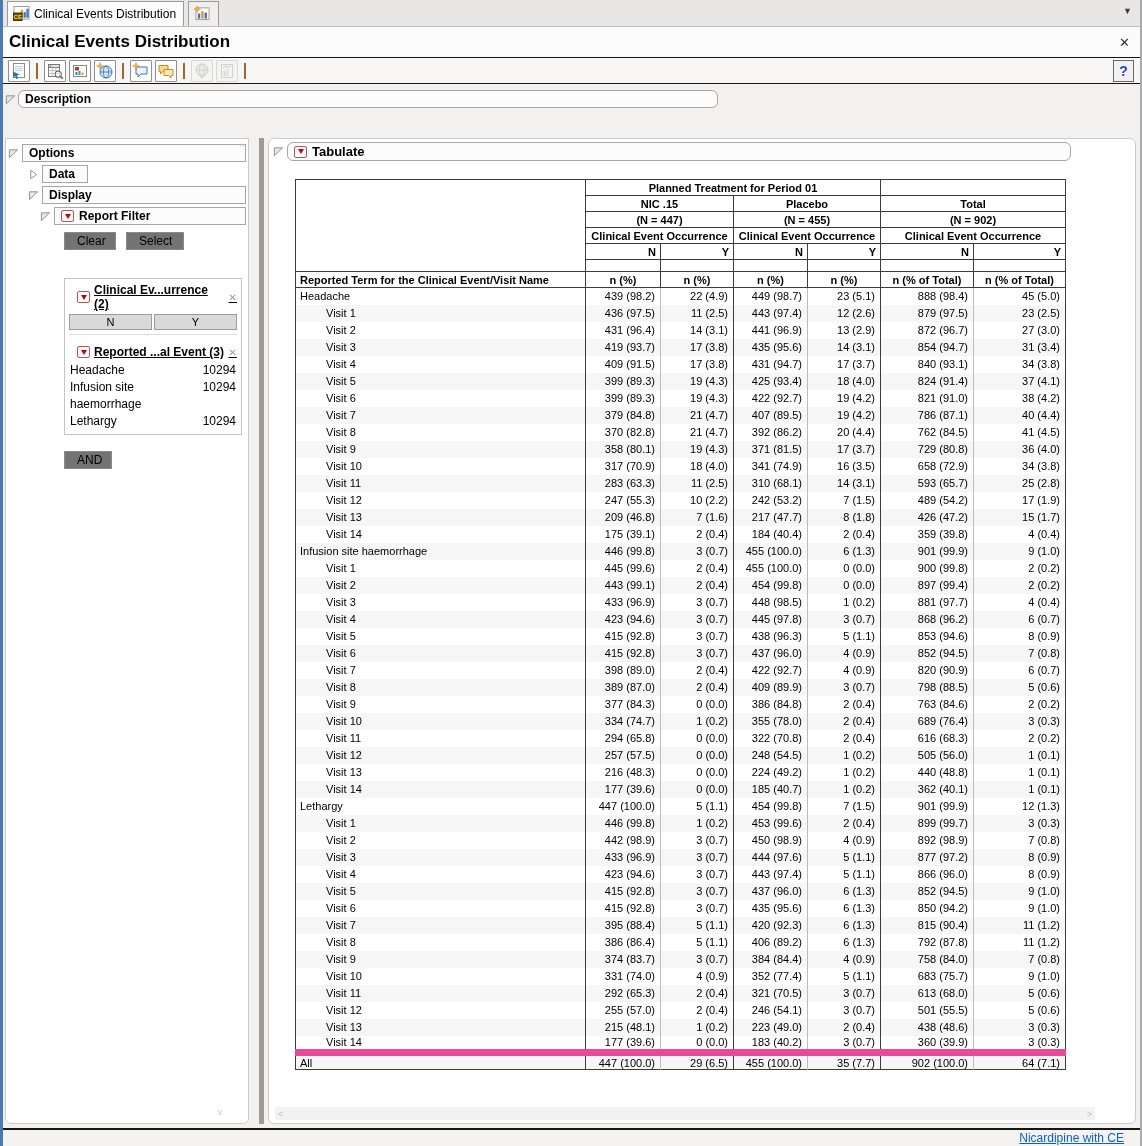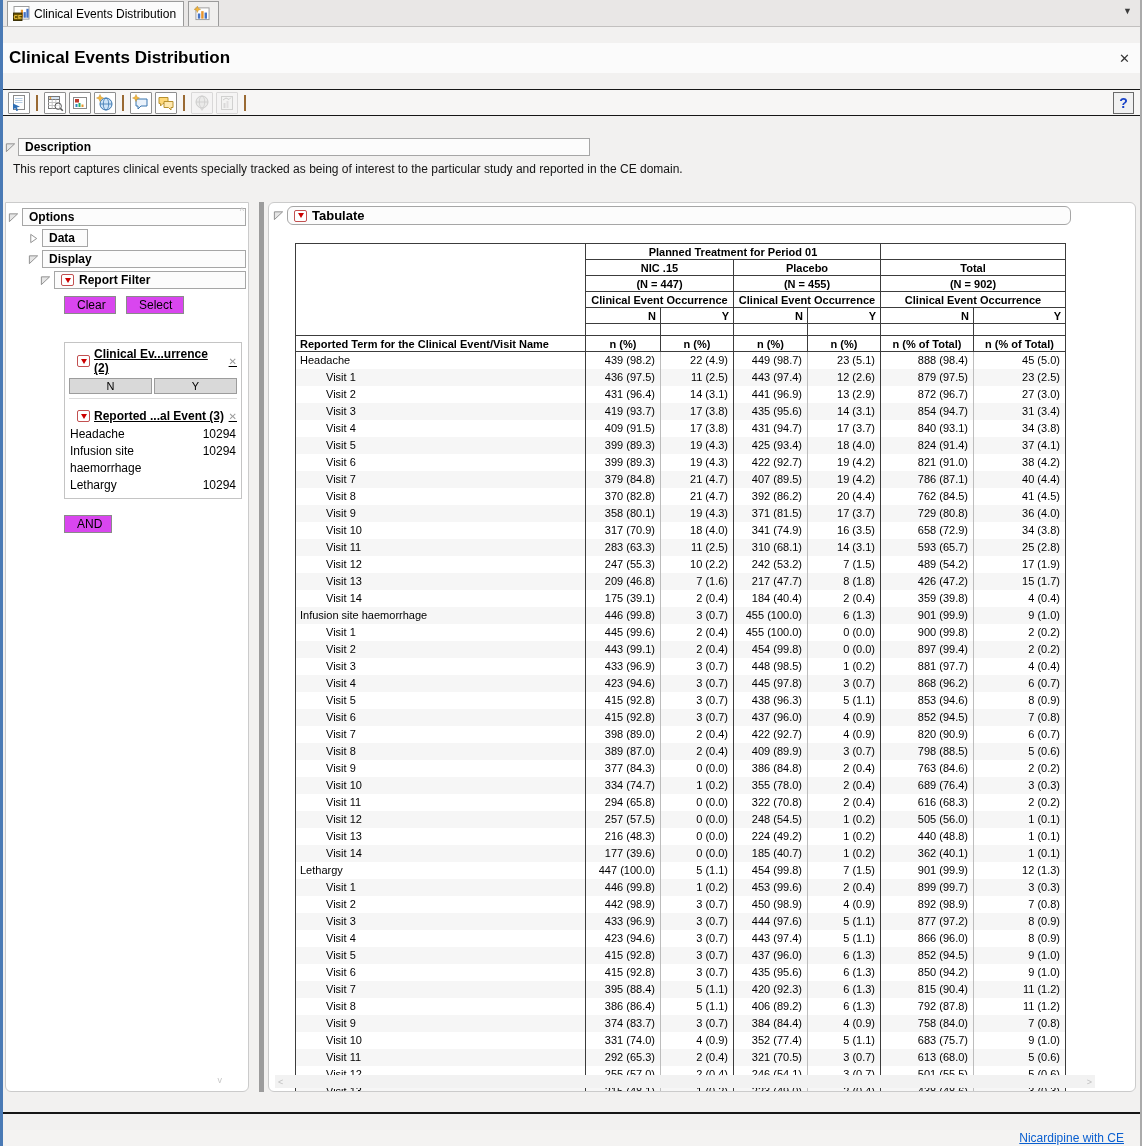--- a/index.html
+++ b/index.html
@@ -1,19 +1,19 @@
 <!DOCTYPE html>
 <html><head>
 <meta charset="utf-8">
 <style>
   * { box-sizing: border-box; margin: 0; padding: 0; }
   html,body { width:1142px; height:1146px; overflow:hidden; }
   body { font-family:"Liberation Sans", sans-serif; background:#f2f1f0; color:#000; }
   .window { width:1142px; height:1146px; border-left:3px solid #4a7ab5; border-right:2px solid #aaa;
-            display:flex; flex-direction:column; background:#f2f1f0;gap:16px; }
+            display:flex; flex-direction:column; background:#f2f1f0; }
 
   
   .tabbar { height:27px; background:#e9e7e6; border-bottom:1px solid #c2c0bf; display:flex; align-items:flex-end; position:relative; }
   .tab { display:flex; align-items:center; gap:4px; border:1px solid #9b9b9b; border-bottom:none; padding:3px 7px 4px 5px;
          font-size:12px; height:25px; margin-left:4px; background:#f0efee; }
   .tab.active { background:#fbfbfb; font-weight:normal; }
   .tab svg { display:block; }
   .tab-menu-arrow { position:absolute; right:8px; top:6px; font-size:9px; color:#3c3c3c; cursor:pointer; }
 
   
@@ -28,39 +28,39 @@
               justify-content:center; margin-right:3px; border-radius:1px; cursor:pointer; }
   .tool-btn.disabled { opacity:.45; border-color:#b5b5b5; background:#f3f3f3; cursor:default; }
   .tool-sep { width:2px; height:16px; background:#9a6a33; margin:0 6px 0 3px; }
   .help-btn { margin-left:auto; width:21px; height:22px; border:1px solid #6a6a6a; background:#f1f1f1; color:#1a43c8;
               font-weight:bold; font-size:14px; display:flex; align-items:center; justify-content:center; cursor:pointer; }
 
   
   .desc-section { height:52px; padding:6px 0 0 2px; background:#f2f1f0; }
   .hdr-row { display:flex; align-items:center; gap:2px; }
   .hdrbox { border:1px solid #a6a6a6; background:#fcfcfc; font-weight:bold; font-size:12px; padding:1px 6px; }
-  .desc-box { width:572px; }
+  .desc-box { width:700px;border-radius:6px; }
   .desc-text { font-size:12px; padding:6px 8px 0 8px; color:#141414; }
 
   
   .main { flex:1; display:flex; min-height:0; padding:2px 4px 4px 2px; }
   .left-panel { width:244px; background:#fff; border:1px solid #cbcbcb; border-radius:0 0 6px 6px;
                 padding:2px 2px 2px 2px; position:relative; }
   .scroll-hint { position:absolute; color:#c6c6c6; font-size:9px; line-height:9px; }
   .sh-up   { top:4px; right:4px; }
   .sh-down { bottom:6px; right:26px; }
   .divider { width:5px; background:#9c9c9c; margin:0 4px 0 10px; }
 
   .opt-row { display:flex; align-items:center; gap:3px; margin-top:3px; }
   .opt-row .hdrbox { flex:1; }
   .tri { flex:none; display:block; }
   .ml1 { margin-left:20px; } .ml2 { margin-left:32px; }
   .databox { flex:none !important; width:46px; }
 
-  .btn { display:inline-block; border:1px solid #8a8a8a; background:#d946ef; font-size:12px; text-align:center;
+  .btn { display:inline-block; border:1px solid #8a8a8a; background:#737373; font-size:12px; text-align:center;
          padding:1px 12px; cursor:pointer; }
   .btn-row { margin:7px 0 0 56px; display:flex; gap:10px; }
   .btn-clear { width:52px; } .btn-select { width:58px; }
   .btn-and { width:48px; margin:16px 0 0 56px; }
 
   .filter-card { margin:28px 0 0 56px; width:178px; border:1px solid #c4c4c4; background:#fff; padding:3px 4px 4px 4px; }
   .fc-title { display:flex; align-items:center; gap:4px; font-size:12px; font-weight:bold; padding:1px 0 3px 8px;text-decoration:underline; }
   .fc-title .x { margin-left:auto; color:#9a9a9a; font-size:10px; font-weight:normal; cursor:pointer; }
   .ny-row { display:flex; gap:2px; padding-bottom:4px; border-bottom:1px solid #dcdcdc; }
   .ny-btn { flex:1; height:16px; font-size:11px; background:#d9d9d9; border:1px solid #9c9c9c; text-align:center;
@@ -90,21 +90,21 @@
   thead tr.empty-row td { height:12px; }
   thead td.corner { border:none; border-right:1px solid #3c3c3c; }
   thead td.ny { text-align:right; padding-right:4px; }
   thead td.rowhdr { text-align:left; padding-left:4px; }
   tbody td { height:17px; padding:0 5px 0 4px; }
   tbody td.num { text-align:right; border-left:1px solid #bdbdbd; }
   tbody td.c0, tbody td.c2, tbody td.c4 { border-left:1px solid #3c3c3c; }
   tbody tr:nth-child(even) td { background:#f6f6f6; }
   tbody td.rowlabel { padding-left:4px; }
   tbody tr.ind td.rowlabel { padding-left:30px; }
-  tbody tr.total td { border-top:3px solid #ec4899; }
+  tbody tr.total td { border-top:7px solid #ec4899; }
 
   
   .footer-rule { height:2px; background:#161616; }
   .footer { height:16px; background:#f4f3f2; display:flex; align-items:center; justify-content:flex-end; padding-right:16px; }
   .footer a { color:#0a5fd0; font-size:12px; text-decoration:underline; cursor:pointer; }
 </style>
 </head>
 <body>
 
 <div class="window">
@@ -215,21 +215,20 @@
     </div>
   </div>
 
   <div class="desc-section">
     <div class="hdr-row">
       <svg class="tri" width="11" height="11" viewBox="0 0 12 12">
         <polygon points="1.5,2 10.5,2 1.5,10.5" fill="#e6e6e6" stroke="#8a8a8a"></polygon>
       </svg>
       <div class="hdrbox desc-box">Description</div>
     </div>
-    <div class="desc-text">This report captures clinical events specially tracked as being of interest to the particular study and reported in the CE domain.</div>
   </div>
 
   <div class="main">
 
     <div class="left-panel">
       <span class="scroll-hint sh-up">^</span>
       <span class="scroll-hint sh-down">v</span>
 
       <div class="opt-row">
         <svg class="tri" width="11" height="11" viewBox="0 0 12 12">

